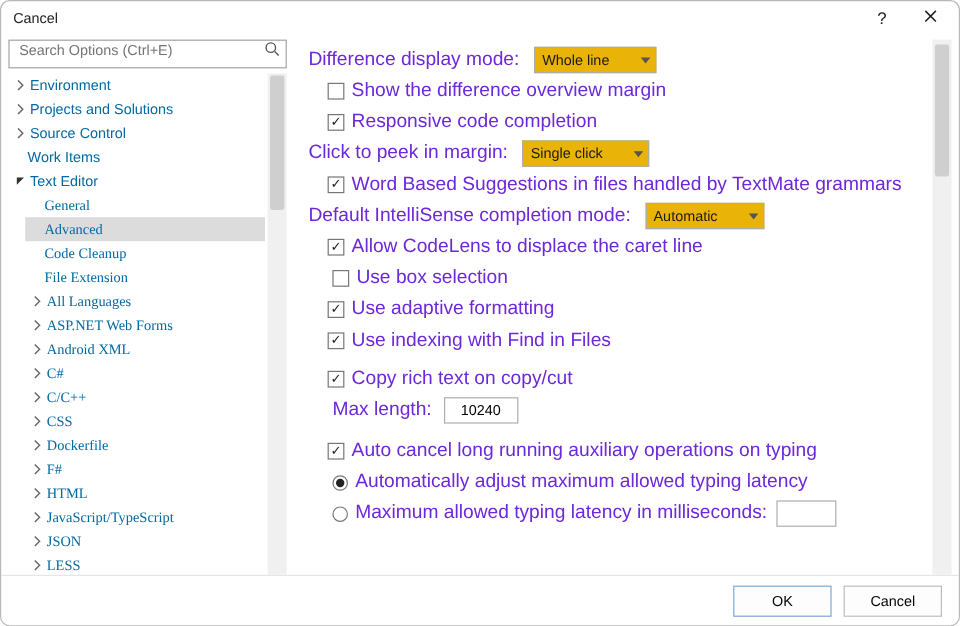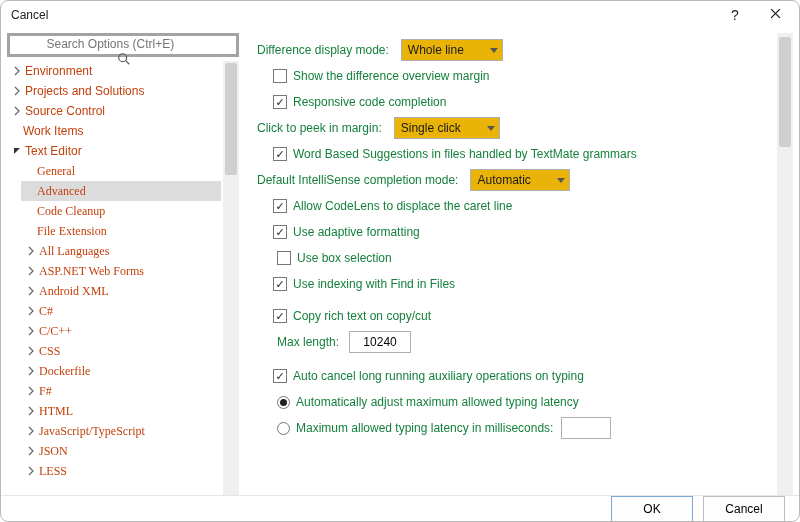--- a/index.html
+++ b/index.html
@@ -29,51 +29,50 @@
   }
   .titlebar .help { font-size:14px; }
   .titlebar .close svg { width:11px; height:11px; }
 
   
   .content { flex:1; display:flex; overflow:hidden; padding: 4px 6px 0 6px; gap:6px; }
 
   
   .left { width: 232px; display:flex; flex-direction:column; }
   .search-wrap {
-    display:flex; align-items:center; border:3px solid #a3a3a3; height:24px; padding:0 4px 0 6px;
+    display:flex; align-items:flex-start; border:1px solid #a3a3a3; height:24px; padding:0 4px 0 6px;
     background:#fff;
-    flex-direction:column;
   }
   .search-wrap input {
     border:none; outline:none; flex:1; font: inherit; color:#6e6e6e; background:transparent;
   }
   .search-wrap .search-icon svg { width:14px; height:14px; }
   .tree-wrap { flex:1; overflow:hidden; border:0; margin-top:4px; display:flex; }
   .tree-scroll { flex:1; overflow-y:hidden; overflow-x:hidden; }
   .tree { list-style:none; margin:0; padding:0; }
   .tree li { padding:0; margin:0; }
   .tree .row {
     height:20px; display:flex; align-items:center; padding-left:4px; cursor:default;
     white-space:nowrap;
   }
   .tree .row .caret {
     width:12px; height:12px; display:inline-flex; margin-right:2px;
   }
   .tree .row.selected { background:#dcdcdc; }
-  .tree .row .label { font-size:12px; color:#c2410c; }
+  .tree .row .label { font-size:12px; color:#0369a1; }
   .tree .children { list-style:none; margin:0; padding-left:14px;font-family:Liberation Serif, serif; }
   .tree .spacer-caret { width:12px; display:inline-block; }
   .vscroll { width:16px; background:#f0f0f0; margin-left:2px; position:relative; }
   .vscroll .thumb { position:absolute; left:2px; right:2px; background:#cfcfcf; border-radius:2px; }
 
   
   .right { flex:1; display:flex; position:relative; }
   .panel { flex:1; padding: 4px 20px 6px 12px; overflow:hidden; }
   .form-row { display:flex; align-items:center; height:26px; }
-  .lbl { font-size:12px; color:#15803d; }
+  .lbl { font-size:16px; color:#6d28d9; }
   .pad { margin-left:16px; }
   .pad2 { margin-left:20px; }
   .cbx {
     width:14px; height:14px; border:1px solid #767676; margin-right:6px;
     display:inline-flex; align-items:center; justify-content:center; background:#fff;
   }
   .cbx.checked::after { content:"✓"; font-size:11px; line-height:11px; color:#222; }
   .radio {
     width:13px; height:13px; border:1px solid #767676; border-radius:50%; margin-right:6px;
     display:inline-flex; align-items:center; justify-content:center; background:#fff;
@@ -88,21 +87,21 @@
     height:22px; border:1px solid #adadad; background:#fff; font:inherit; padding:0 6px;
   }
   .highlight { border:2px solid #e62020; padding:1px 6px 1px 2px; display:inline-flex; align-items:center; height:22px; }
 
   
   .right-scroll { width:16px; background:#f0f0f0; position:relative; }
   .right-scroll .thumb { position:absolute; left:2px; right:2px; background:#cfcfcf; border-radius:2px; }
 
   
   .footer {
-    height:26px; display:flex; align-items:center; justify-content:flex-end; gap:10px;
+    height:42px; display:flex; align-items:center; justify-content:flex-end; gap:10px;
     padding-right:14px; border-top:1px solid #e6e6e6;
   }
   .btn { height:26px; min-width:82px; border:1px solid #bdbdbd; background:#fdfdfd; font:inherit; }
   .btn.primary { border-color:#7ca8d6; }
 </style>
 </head>
 <body>
 
 <div class="titlebar">
   <span class="title">Cancel</span>
@@ -375,27 +374,27 @@
           <span>Automatic</span>
           <span class="chev"></span>
         </div>
       </div>
 
       <div class="form-row pad">
         <span class="cbx checked"></span>
         <span class="lbl">Allow CodeLens to displace the caret line</span>
       </div>
 
-      <div class="form-row pad">
-        <span class="cbx checked"></span>
-        <span class="lbl">Use adaptive formatting</span>
-      </div>
       <div class="form-row pad2">
         <span class="cbx"></span>
         <span class="lbl">Use box selection</span>
+      </div>
+      <div class="form-row pad">
+        <span class="cbx checked"></span>
+        <span class="lbl">Use adaptive formatting</span>
       </div>
       <div class="form-row pad">
         <span class="cbx checked"></span>
         <span class="lbl">Use indexing with Find in Files</span>
       </div>
 
       <div style="height:6px;"></div>
       <div class="form-row pad">
         <span class="cbx checked"></span>
         <span class="lbl">Copy rich text on copy/cut</span>

